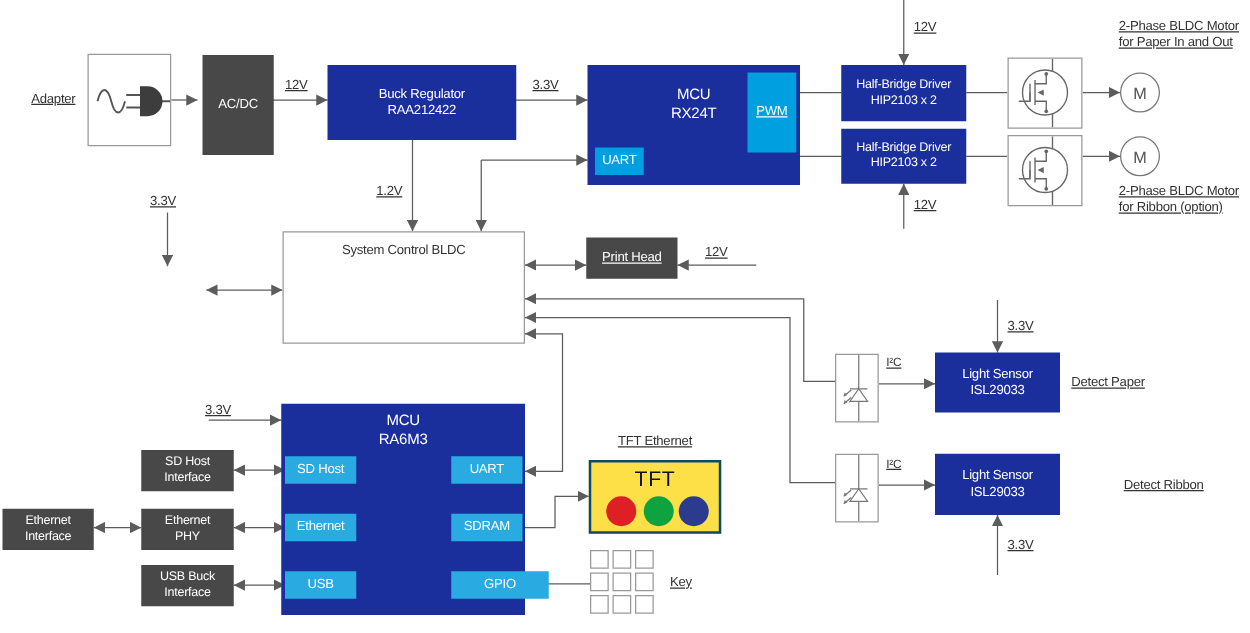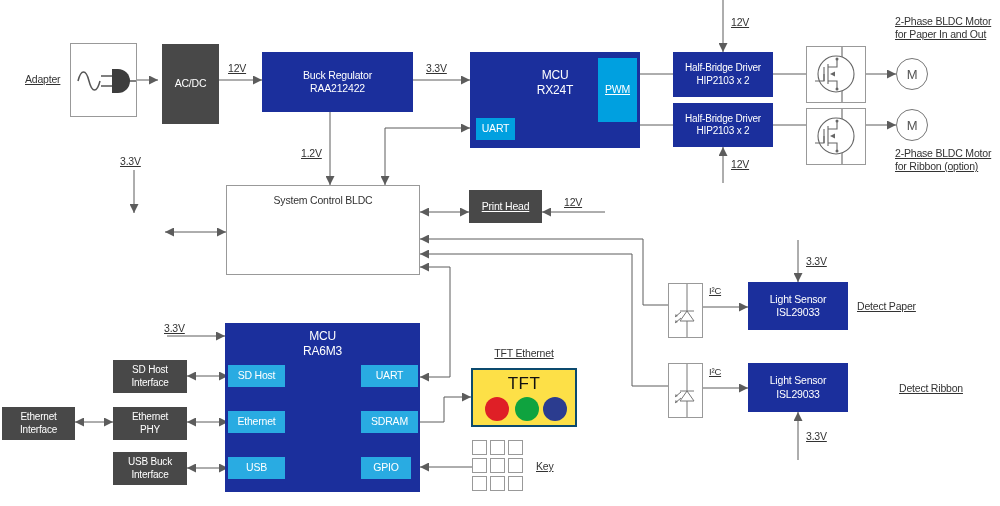--- a/index.html
+++ b/index.html
@@ -213,21 +213,21 @@
 
   <div class="box blue" style="left:225px;top:323px;width:195px;height:169px;">
     <div class="mcu-title" style="top:6px;">MCU
 RA6M3</div>
   </div>
   <div class="box cy2 t105" style="left:228px;top:365px;width:57px;height:22px;">SD Host</div>
   <div class="box cy2 t105" style="left:228px;top:411px;width:57px;height:22px;">Ethernet</div>
   <div class="box cy2 t105" style="left:228px;top:457px;width:57px;height:22px;">USB</div>
   <div class="box cy2 t105" style="left:361px;top:365px;width:57px;height:22px;">UART</div>
   <div class="box cy2 t105" style="left:361px;top:411px;width:57px;height:22px;">SDRAM</div>
-  <div class="box cy2 t105" style="left:361px;top:457px;width:50px;height:22px;">GPIO</div>
+  <div class="box cy2 t105" style="left:361px;top:457px;width:78px;height:22px;">GPIO</div>
 
   <div class="box gray t10 pre" style="left:113px;top:360px;width:74px;height:33px;">SD Host
 Interface</div>
   <div class="box gray t10 pre" style="left:113px;top:407px;width:74px;height:33px;">Ethernet
 PHY</div>
   <div class="box gray t10 pre" style="left:113px;top:452px;width:74px;height:33px;">USB Buck
 Interface</div>
   <div class="box gray t10 pre" style="left:2px;top:407px;width:73px;height:33px;">Ethernet
 Interface</div>
 

